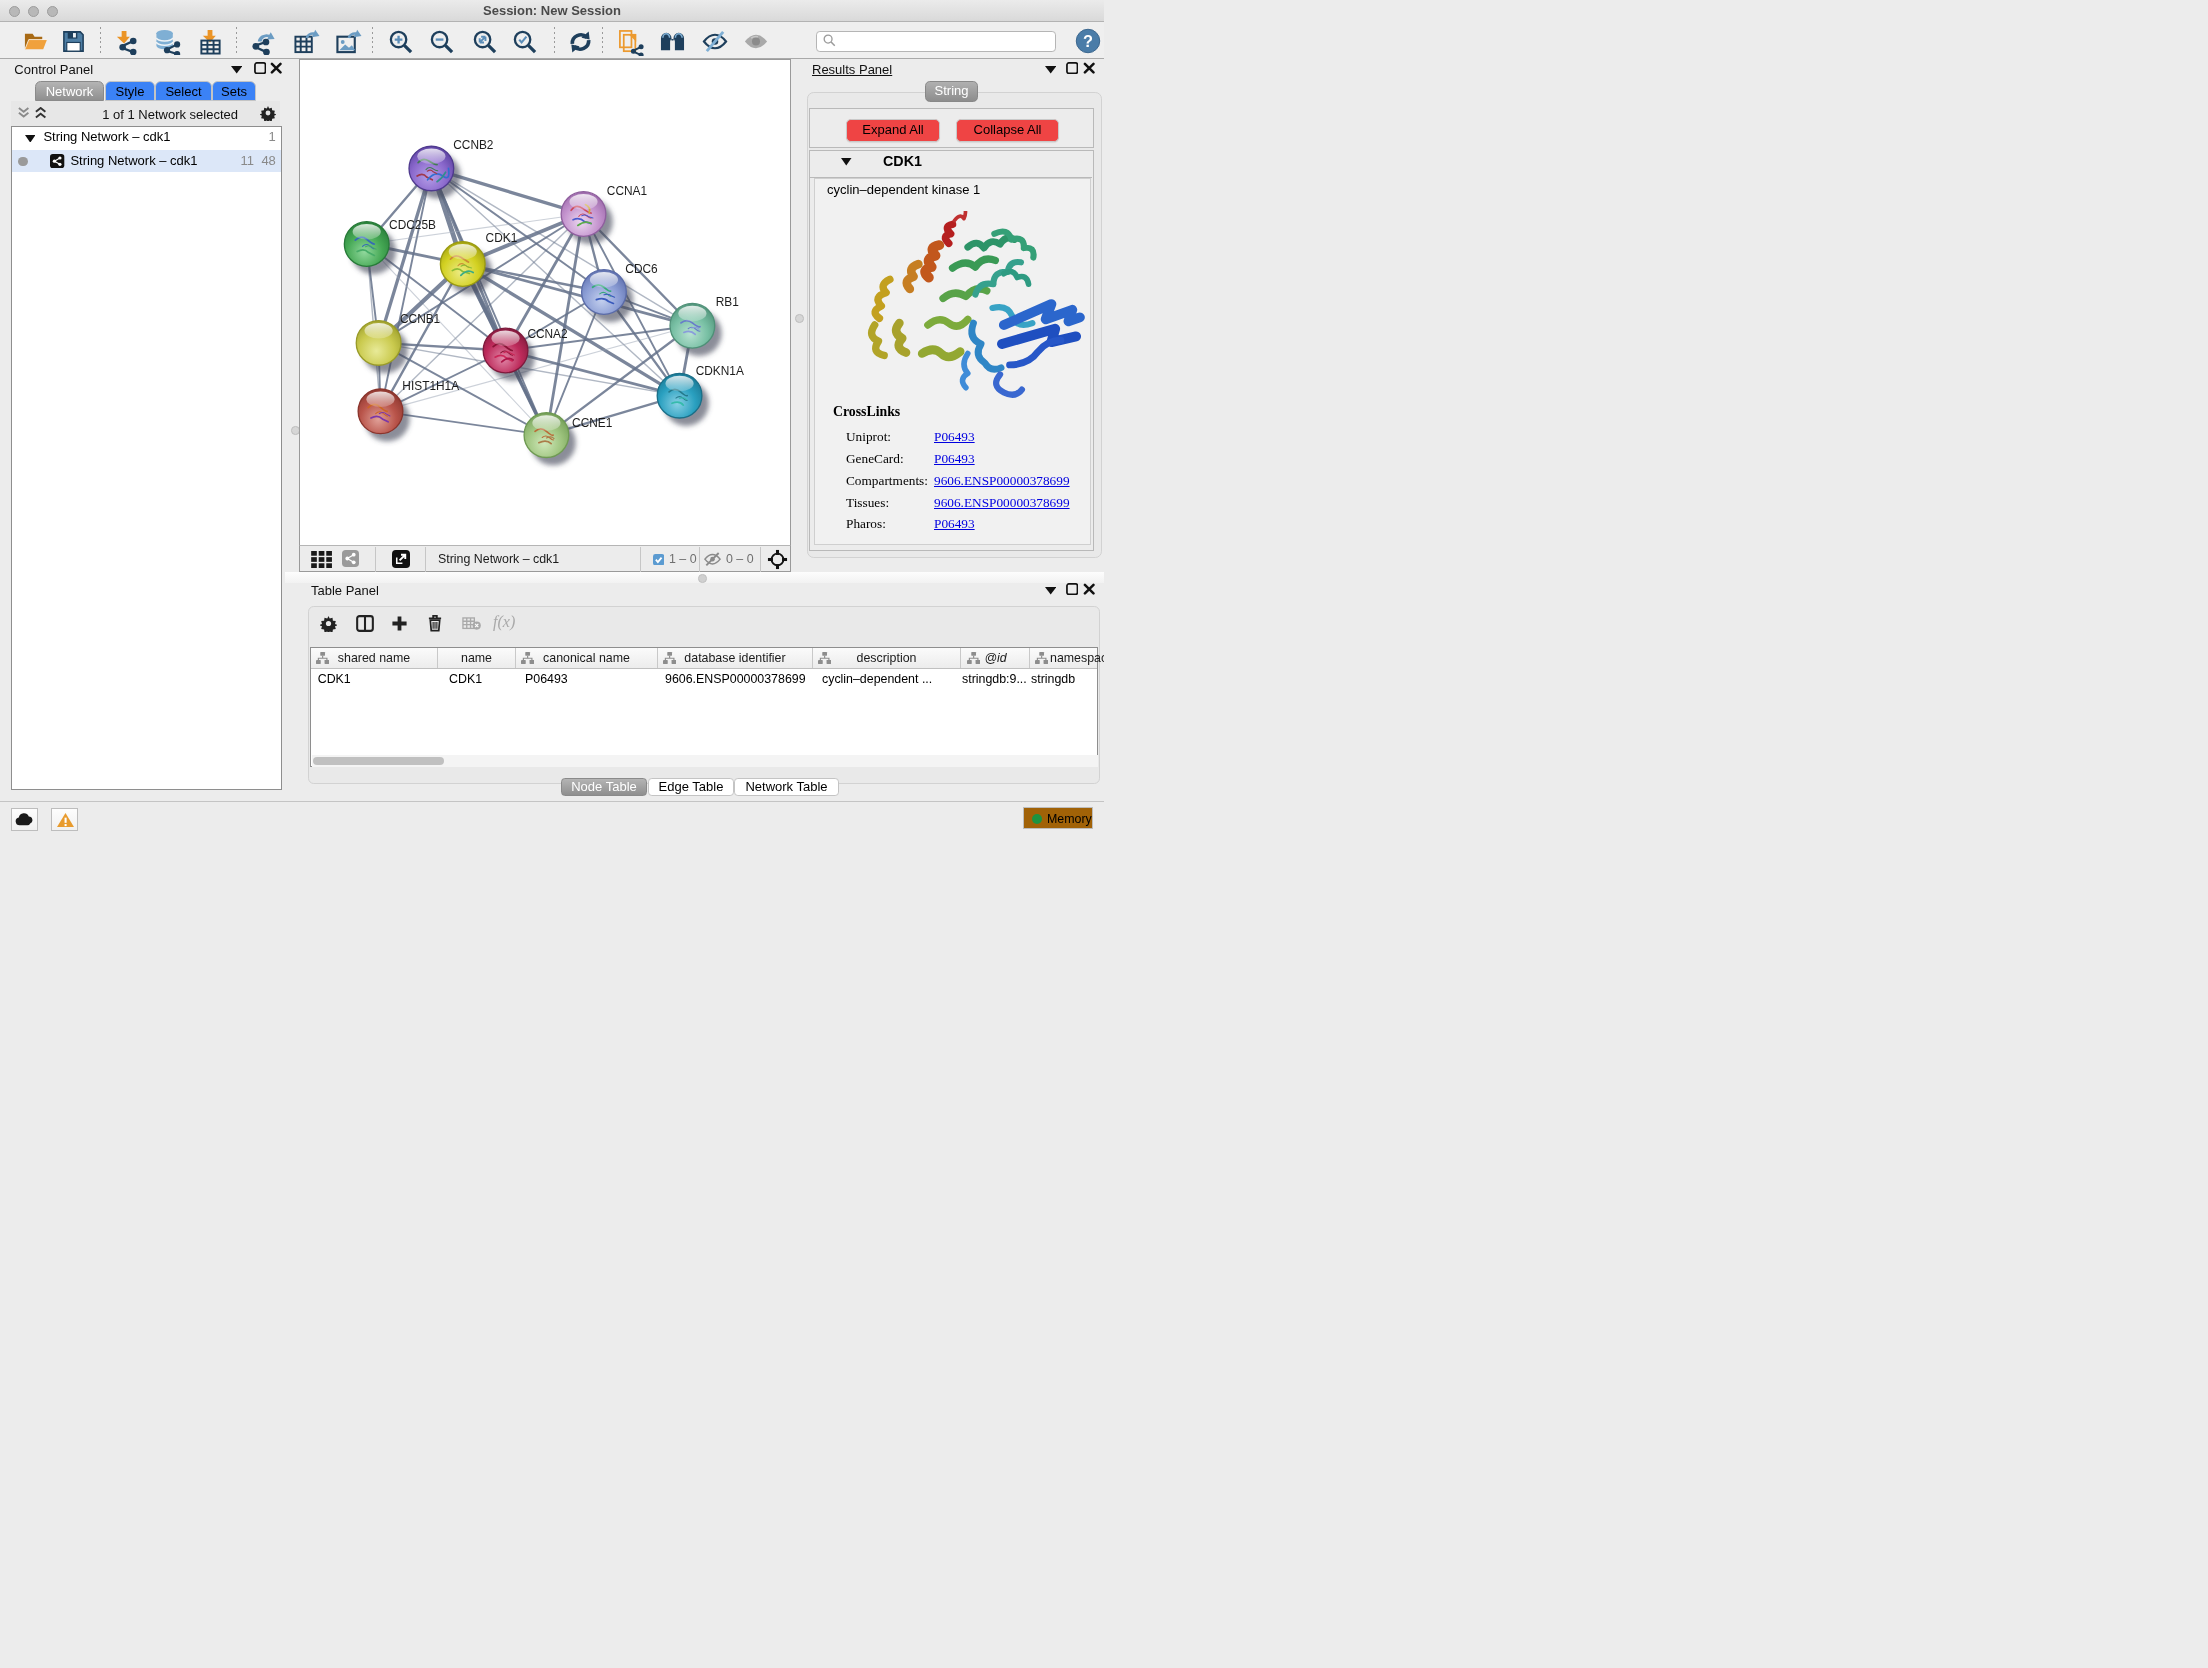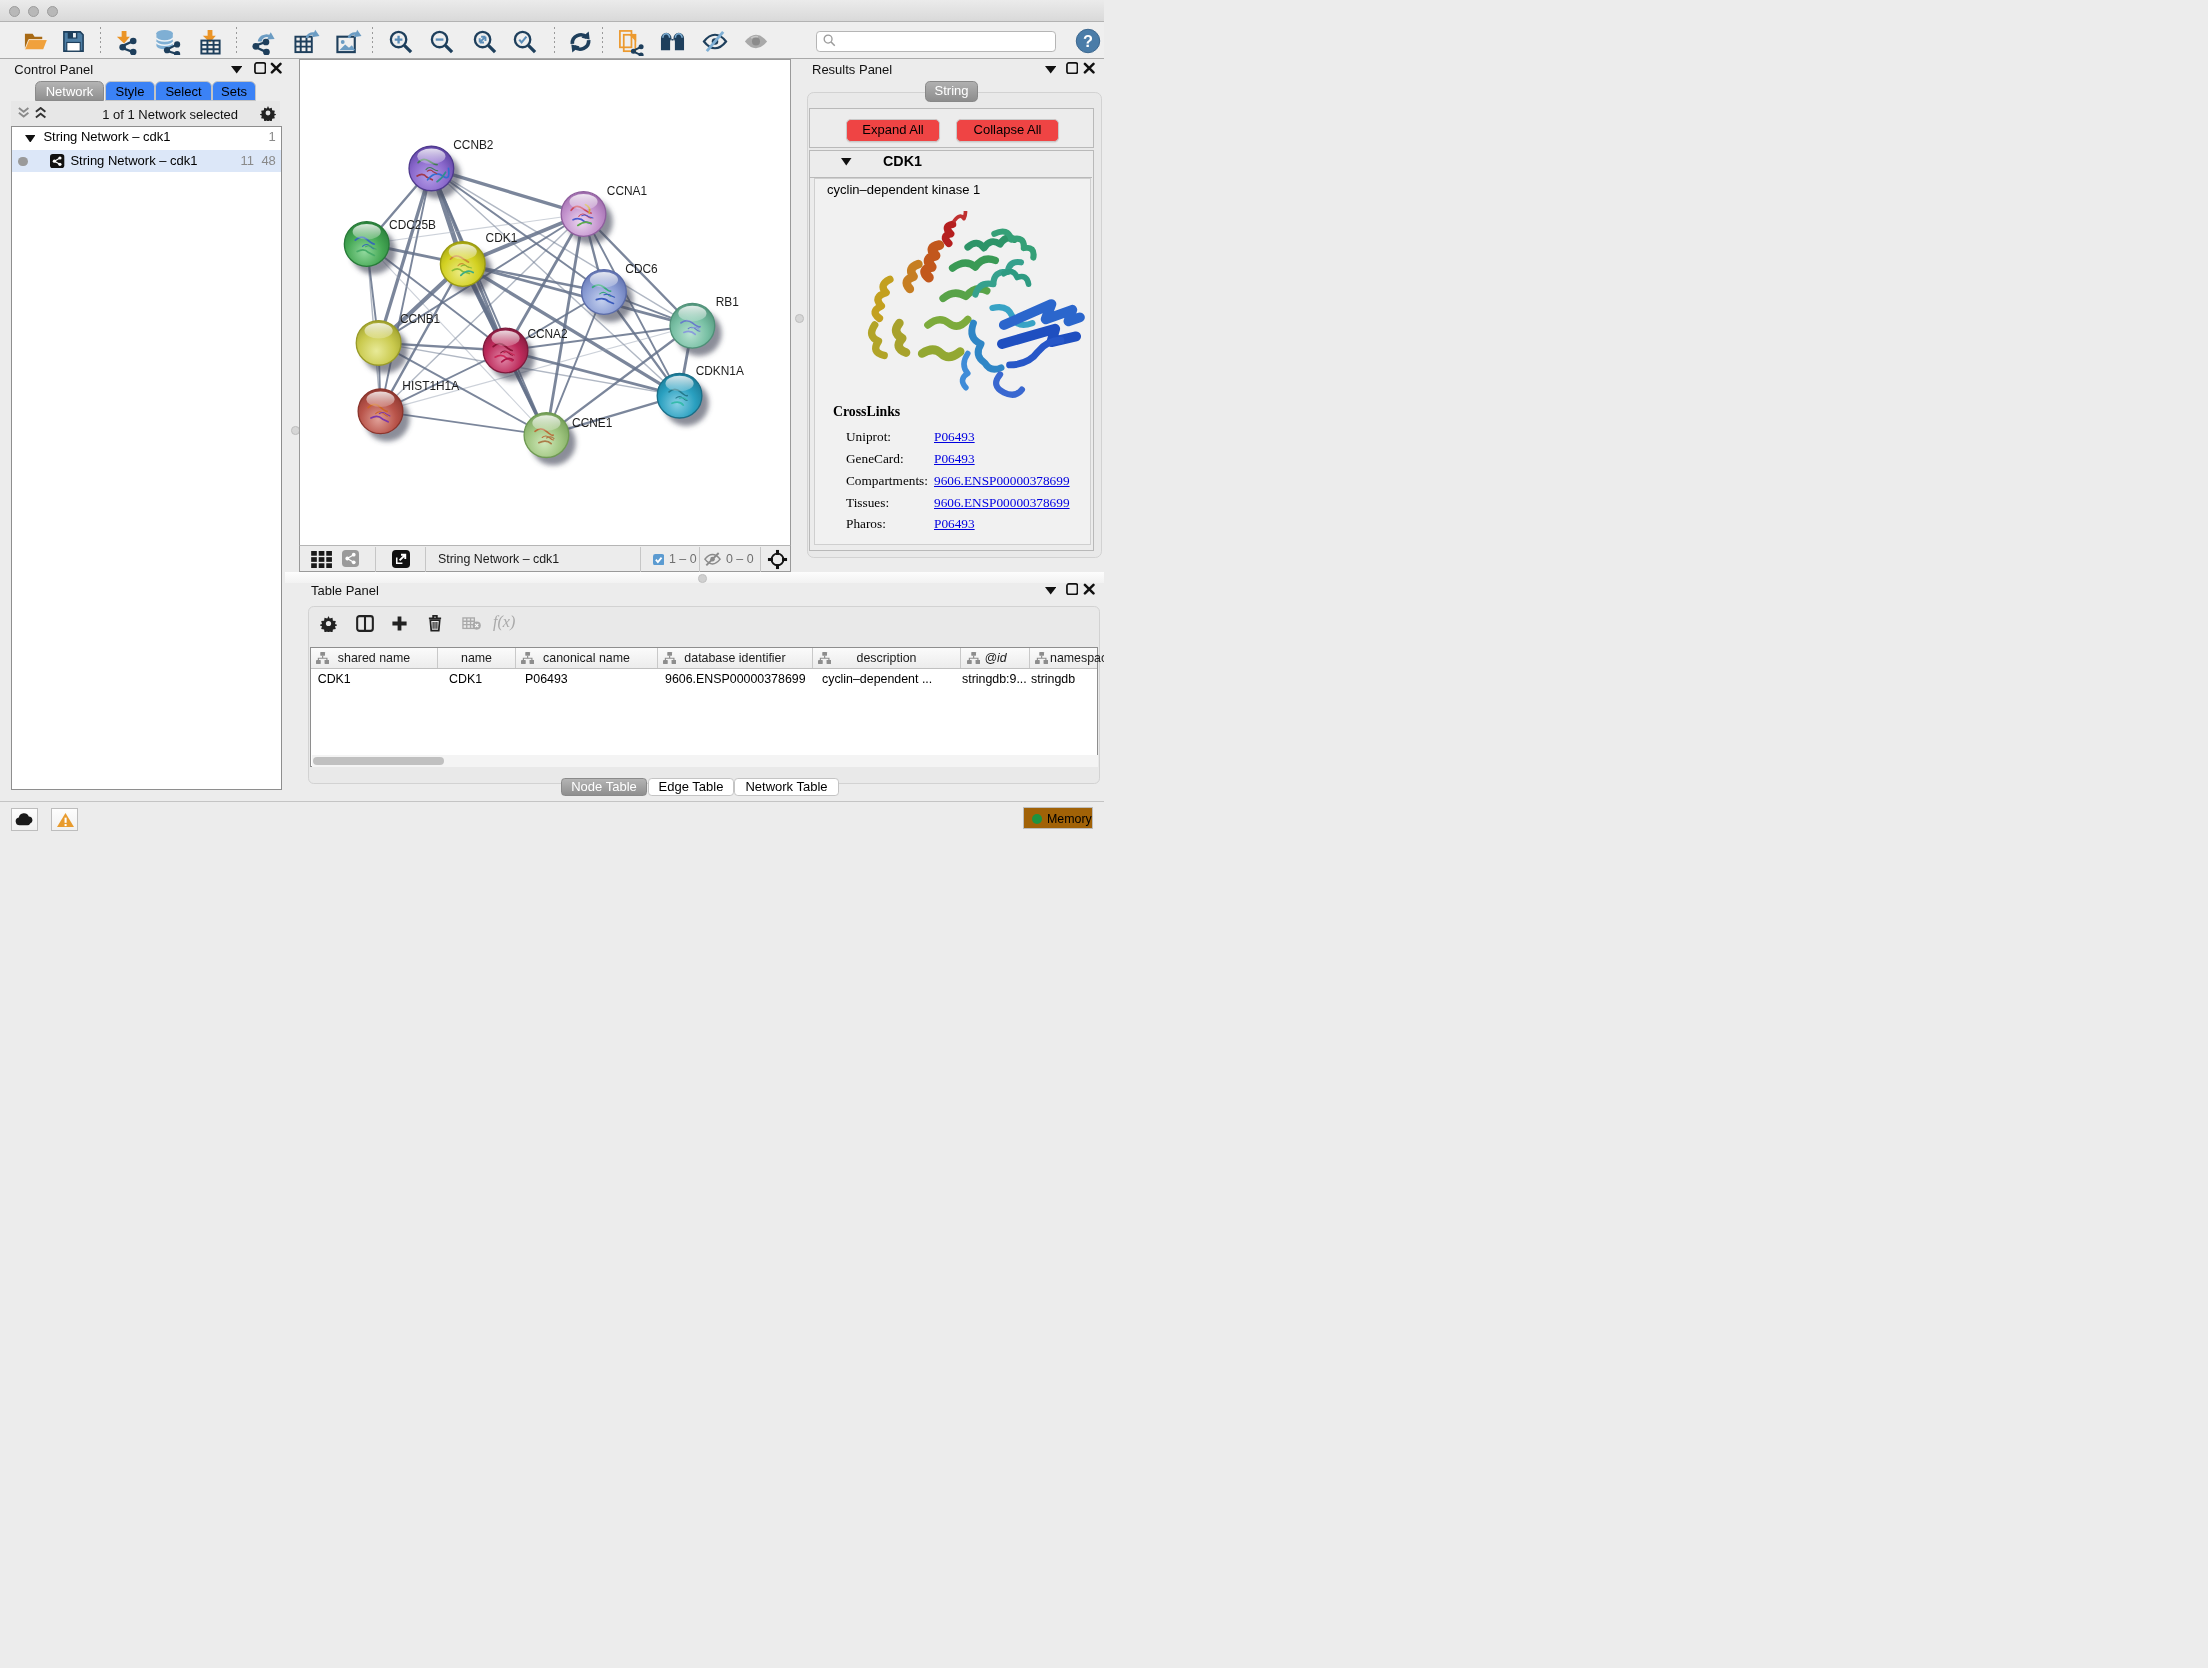--- a/index.html
+++ b/index.html
@@ -49,20 +49,21 @@
 #statusline{left:0;top:801px;width:1104px;height:1px;background:#c4c4c4;}
 .btab.tabsel{background:linear-gradient(#b4b4b4,#8f8f8f);color:#fff;border-color:#8a8a8a;}
 .sbtn{position:absolute;top:808px;height:23px;background:linear-gradient(#fdfdfd,#f1f1f1);border:1px solid #bdbdbd;box-sizing:border-box;}
 </style>
 </head>
 <body>
 <div class="abs" id="titlebar">
   <div class="tl" style="left:8.6px;"></div>
   <div class="tl" style="left:27.6px;"></div>
   <div class="tl" style="left:47px;"></div>
+  <div id="title">Session: New Session</div>
 </div>
 <div class="abs" id="toolbar">
 <svg class="tbi" style="left:23px" width="25" height="25" viewBox="0 0 26 26">
       <path d="M2 21 V5 h8 l2 3 h8 v3" fill="#a86a15"></path>
       <path d="M2 21 L6 11 h19 l-4 10 z" fill="#f0a13c"></path>
       <path d="M2 21 L6 11 h19" fill="none" stroke="#fff" stroke-width="0.8"></path>
     </svg>
 <svg class="tbi" style="left:61px" width="25" height="25" viewBox="0 0 26 26">
       <path d="M3 3 h17 l3 3 v17 h-20 z" fill="#4d7da3" stroke="#1e3f5c" stroke-width="1.6"></path>
       <rect x="7" y="3" width="10" height="7" fill="#1e3f5c"></rect>
@@ -581,21 +582,21 @@
         <rect x="9.4" y="1" width="3.2" height="5.2"></rect>
         <rect x="9.4" y="15.8" width="3.2" height="5.2"></rect>
         <rect x="1" y="9.4" width="5.2" height="3.2"></rect>
         <rect x="15.8" y="9.4" width="5.2" height="3.2"></rect>
       </g>
     </svg>
 </div>
 <div class="abs" id="splitstrip"></div>
 <span class="abs" style="left:698px;top:574px;width:6.7px;height:6.7px;border-radius:50%;background:#d0d0d0;border:1px solid #c0c0c0;"></span>
 <span class="abs" style="left:795px;top:314px;width:6.7px;height:6.7px;border-radius:50%;background:#d6d6d6;border:1px solid #bdbdbd;"></span>
-<div class="abs phdr" style="left:812px;top:62px;">Results Panel</div>
+<div class="abs phdr" style="left:812px;top:62px;text-decoration:underline;">Results Panel</div>
 <svg class="abs" style="left:1045px;top:66px" width="11.4" height="7.6" viewBox="0 0 12 8">
     <path d="M0 0 h12 l-6 8 z" fill="#111"></path>
   </svg>
 <svg class="abs" style="left:1066px;top:62px" width="12.4" height="12.4" viewBox="0 0 13 13">
     <rect x="1" y="1" width="11" height="11" rx="2" fill="none" stroke="#111" stroke-width="1.8"></rect>
   </svg>
 <svg class="abs" style="left:1083px;top:62px" width="12.4" height="12.4" viewBox="0 0 13 13">
     <path d="M2 2 L11 11 M11 2 L2 11" stroke="#111" stroke-width="2.6" stroke-linecap="round"></path>
   </svg>
 <div class="abs" id="rp-outer"></div>

